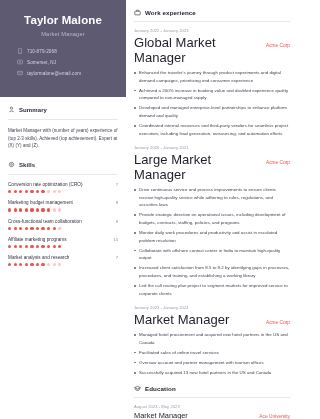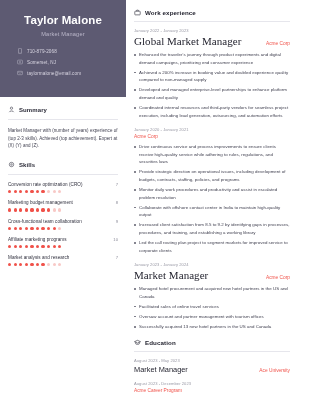--- a/index.html
+++ b/index.html
@@ -56,21 +56,21 @@
   .right { flex:1; padding: 9px 7px 6px 8px; background:#fff; }
   .rhead { display:flex; align-items:center; gap:4px; margin-bottom:5px; }
   .rhead .hi { width:7px; height:7px; flex:0 0 7px; }
   .rhead .hi svg { display:block; width:7px; height:7px; }
   .rhead .ht { font-size:6.2px; font-weight:bold; color:#23232f; letter-spacing:.1px; }
   .rdiv { height:1px; background:#e6e6ec; margin-bottom:6px; }
 
   .job { margin-bottom: 8px; }
   .job-dates { font-size:4.1px; color:#9a9aa6; margin-bottom:2px; letter-spacing:.05px; }
   .job-line { display:flex; justify-content:space-between; align-items:baseline; gap:6px; margin-bottom:4px; }
-  .job-title { font-size:11px; color:#1e1e2a; letter-spacing:.05px;font-family:Liberation Serif, serif; }
+  .job-title { font-size:13px; color:#1e1e2a; letter-spacing:.05px; }
   .job-co { font-size:4.8px; color:#f0524a; white-space:nowrap; }
   ul.bullets { list-style:none; }
   ul.bullets li {
     position:relative; padding-left:5px; margin-bottom:2.5px;
     font-size:4.4px; line-height:1.72; color:#3d3d4d; letter-spacing:.03px;
   }
   ul.bullets li:before {
     content:""; position:absolute; left:0; top:3px;
     width:1.6px; height:1.6px; background:#6d6d7a; border-radius:50%;
   }
@@ -266,20 +266,21 @@
             <ul class="bullets">
               <li>Enhanced the traveler's journey through product experiments and digital demand campaigns, prioritizing end consumer experience</li>
               <li>Achieved a 200% increase in booking value and doubled experience quality compared to non-managed supply</li>
               <li>Developed and managed enterprise-level partnerships to enhance platform demand and quality</li>
               <li>Coordinated internal resources and third-party vendors for seamless project execution, including lead generation, outsourcing, and automation efforts</li>
             </ul>
           </div>
           <div class="job">
             <div class="job-dates">January 2020 - January 2021</div>
             <div class="job-line">
+              <div class="job-title">Large Market Manager</div>
               <div class="job-co">Acme Corp</div>
             </div>
             <ul class="bullets">
               <li>Drive continuous service and process improvements to ensure clients receive high-quality service while adhering to rules, regulations, and securities laws</li>
               <li>Provide strategic direction on operational issues, including development of budgets, contracts, staffing, policies, and programs</li>
               <li>Monitor daily work procedures and productivity and assist in escalated problem resolution</li>
               <li>Collaborate with offshore contact center in India to maintain high-quality output</li>
               <li>Increased client satisfaction from 8.5 to 9.2 by identifying gaps in processes, procedures, and training, and establishing a working library</li>
               <li>Led the call routing plan project to segment markets for improved service to corporate clients</li>
             </ul>

